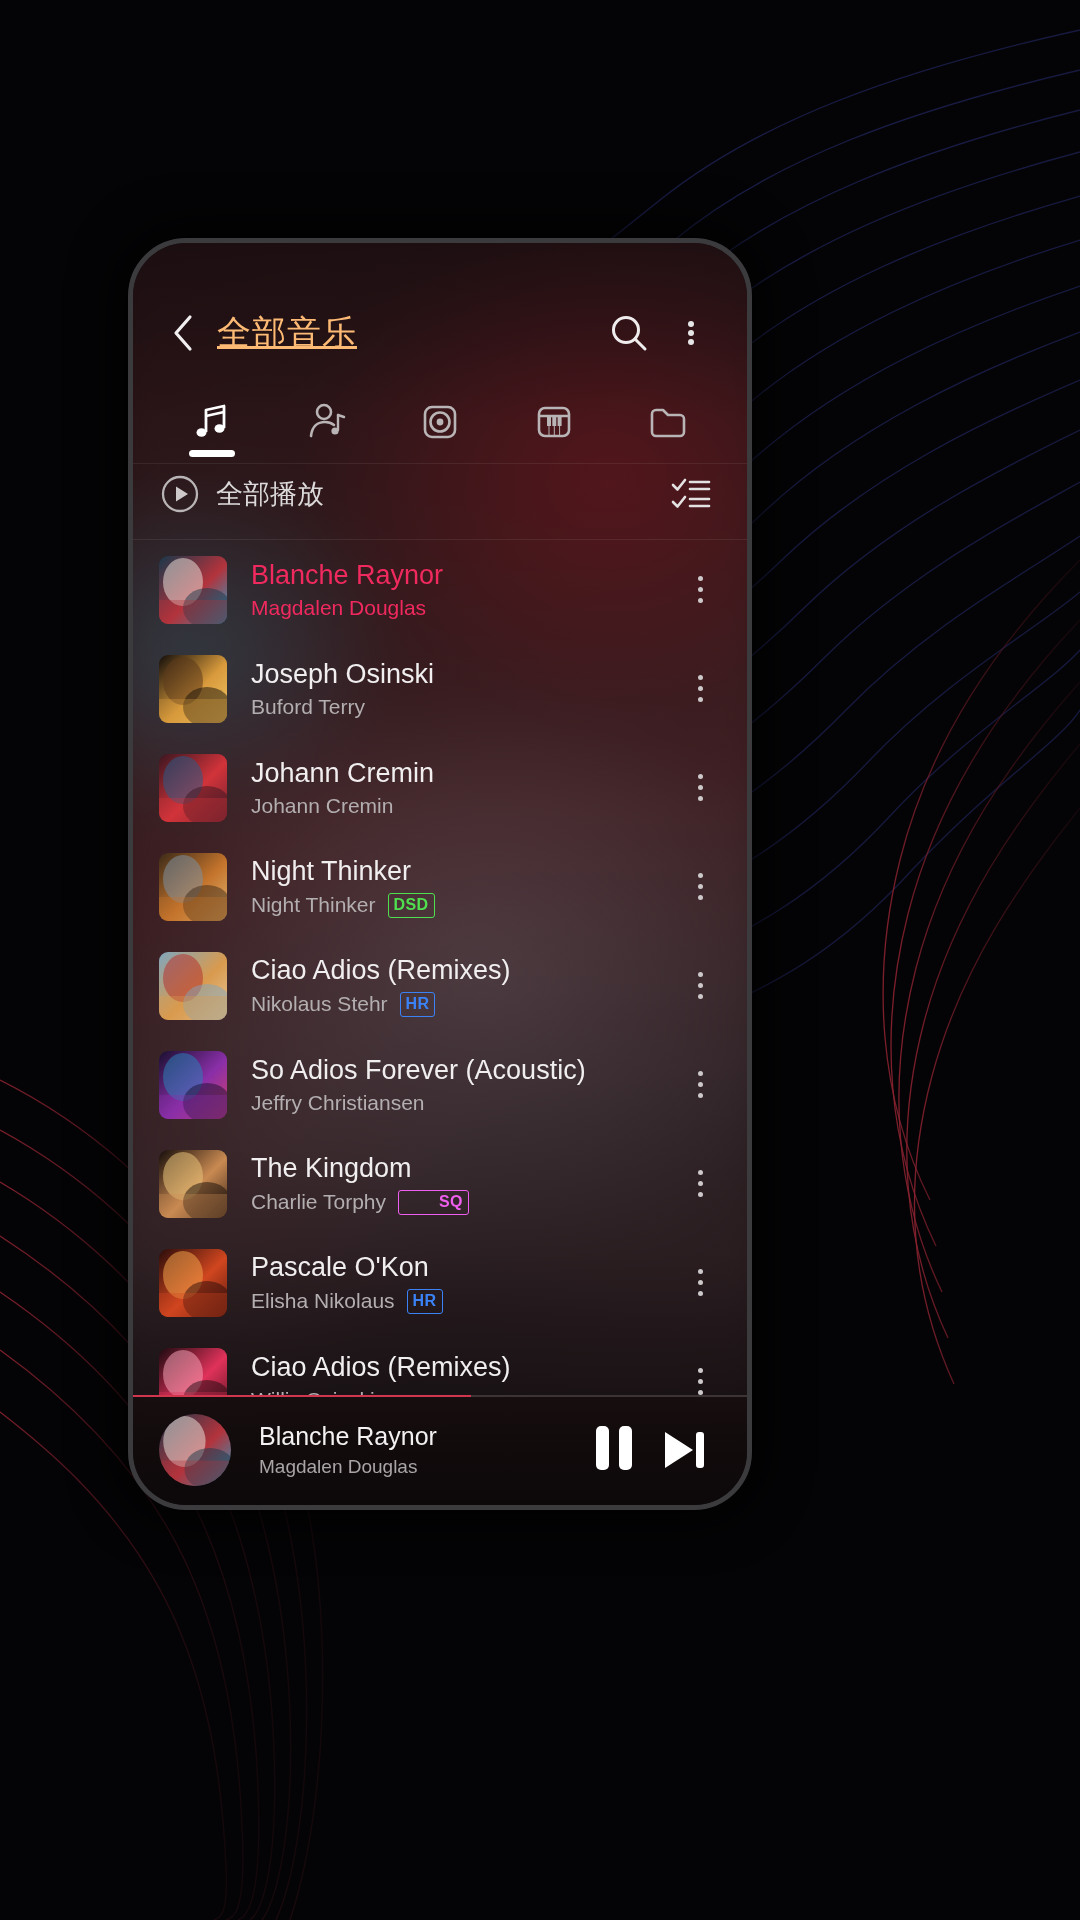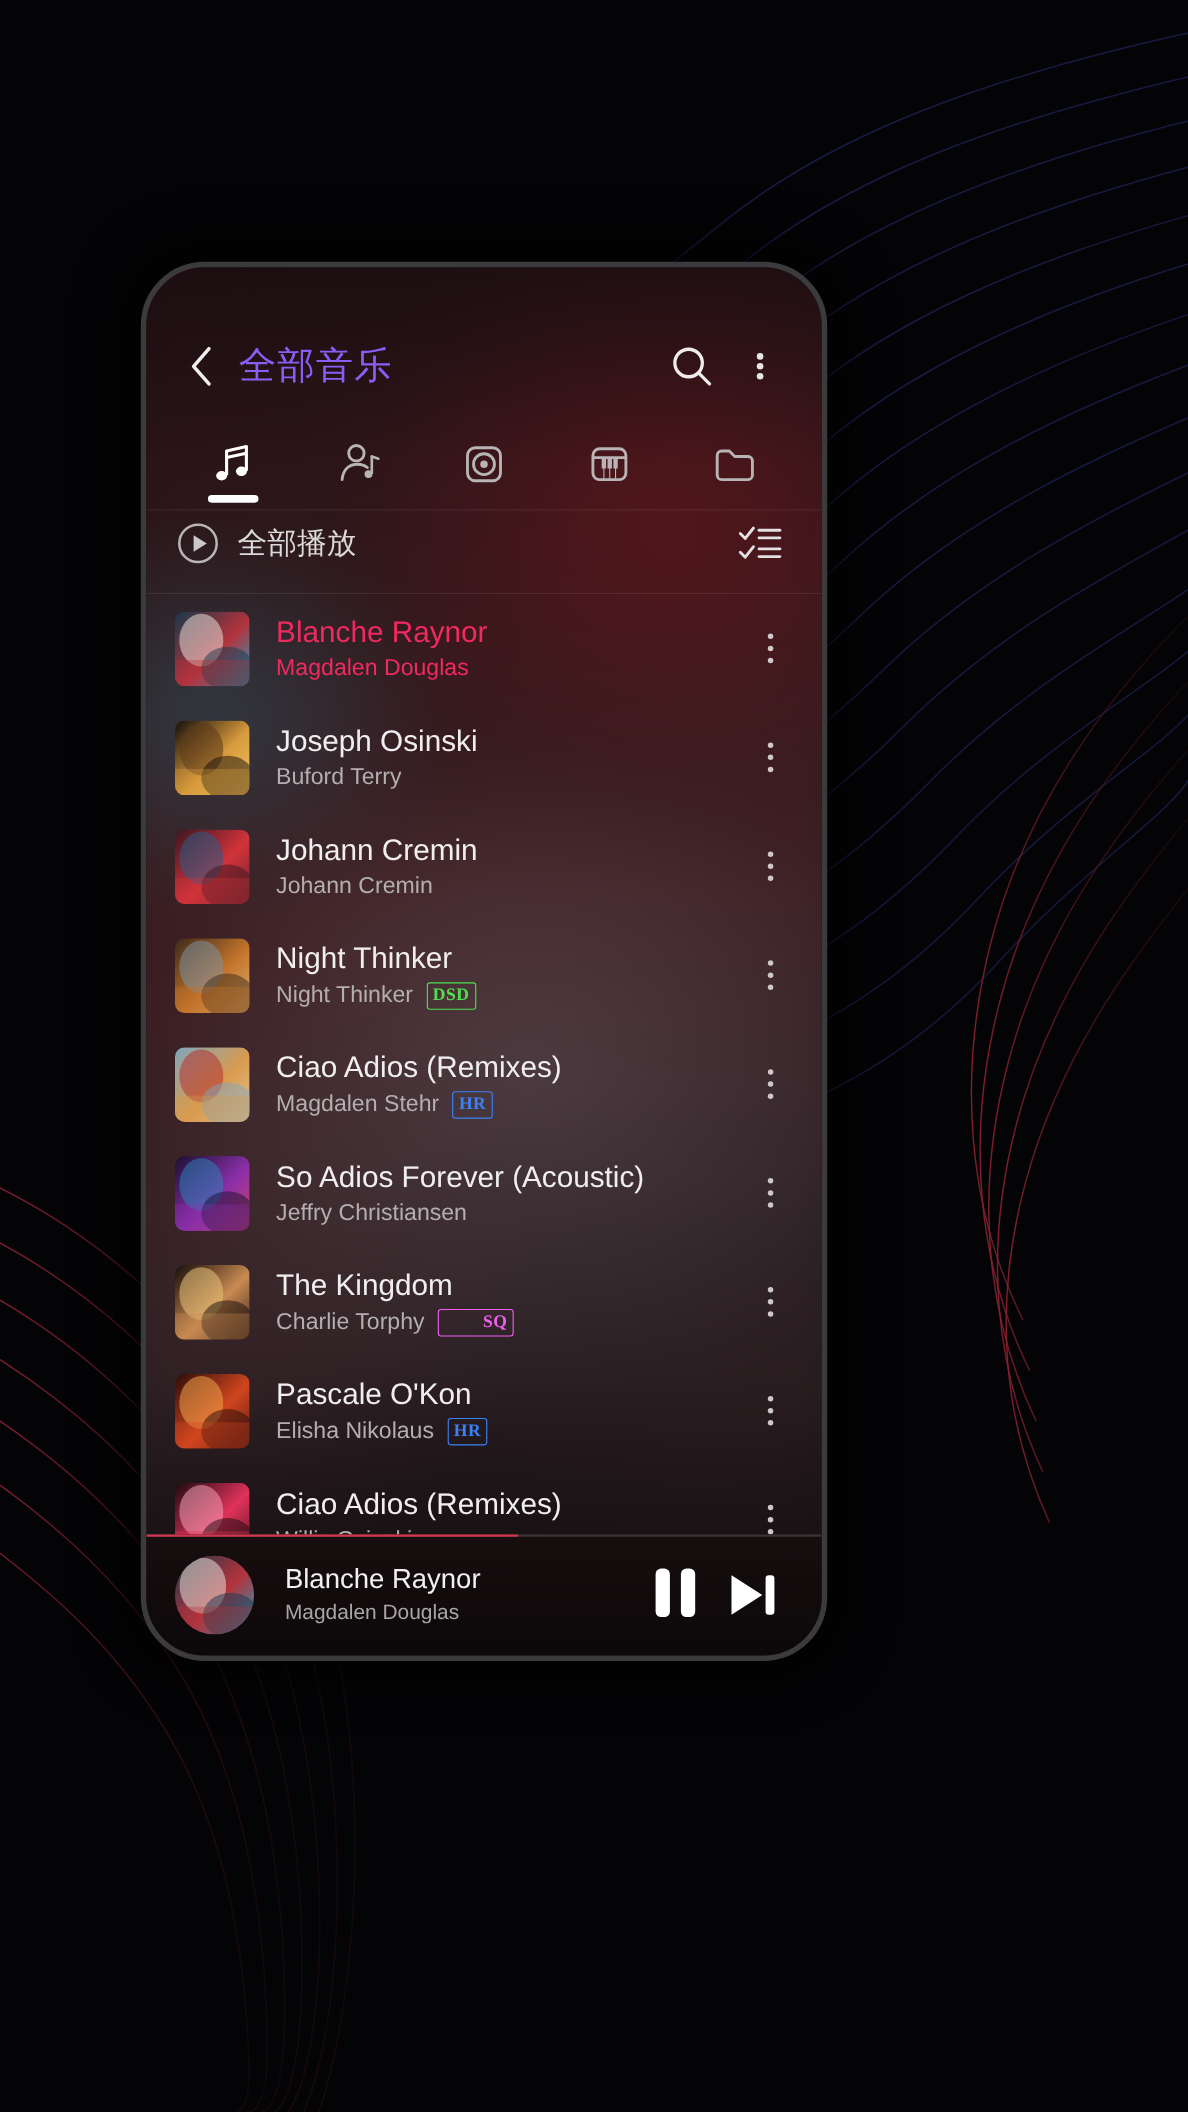--- a/index.html
+++ b/index.html
@@ -90,26 +90,27 @@
     position: relative;
     margin-top: 42px;
   }
   #back-button {
     width: 44px; height: 44px;
     display: flex; align-items: center; justify-content: center;
     cursor: pointer;
   }
   #header-title {
     font-size: 34px;
-    color: #8b5cf6;
+    color: #fdba74;
     letter-spacing: 1px;
     margin-left: 12px;
     flex: 1;
     white-space: nowrap;
     font-family: "DejaVu Sans", "Liberation Sans", sans-serif;
+    text-decoration: underline;
   }
   .header-action {
     width: 52px; height: 52px;
     display: flex; align-items: center; justify-content: center;
     cursor: pointer;
     margin-left: 10px;
   }
   .kebab-dot {
     width: 6px; height: 6px;
     border-radius: 50%;
@@ -233,21 +234,21 @@
   .quality-badge {
     margin-left: 12px;
     font-size: 16px;
     line-height: 1;
     padding: 3px 5px 4px 5px;
     border: 1.6px solid currentColor;
     border-radius: 3px;
     font-weight: 700;
     letter-spacing: 0.4px;
     flex: 0 0 auto;
-    font-family: Liberation Serif, serif;
+    font-family: Liberation Sans, sans-serif;
   }
   .badge-DSD { color: #4fe04f; }
   .badge-HR  { color: #3b82f6; }
   .badge-SQ  { color: #ef5fef; padding-left: 40px; }
   .row-menu {
     width: 46px; height: 60px;
     display: flex; flex-direction: column;
     align-items: center; justify-content: center;
     cursor: pointer;
     flex: 0 0 46px;
@@ -600,21 +601,21 @@
                   </defs>
                   <rect width="68" height="68" fill="url(#art4)"></rect>
                   <ellipse cx="24" cy="26" rx="20" ry="24" fill="#b5332f" opacity="0.55"></ellipse>
                   <ellipse cx="48" cy="52" rx="24" ry="20" fill="#7fa6bd" opacity="0.5"></ellipse>
                   <rect x="0" y="44" width="68" height="24" fill="#d99a4e" opacity="0.35"></rect>
                 </svg>
               </div>
               <div class="song-meta">
                 <div class="song-title">Ciao Adios (Remixes)</div>
                 <div class="song-sub">
-                  <span class="song-artist">Magdalen Stehr</span>
+                  <span class="song-artist">Nikolaus Stehr</span>
                   <span class="quality-badge badge-HR">HR</span>
                 </div>
               </div>
               <div class="row-menu">
                 <i></i>
                 <i></i>
                 <i></i>
               </div>
             </div>
             <div class="song-row">

